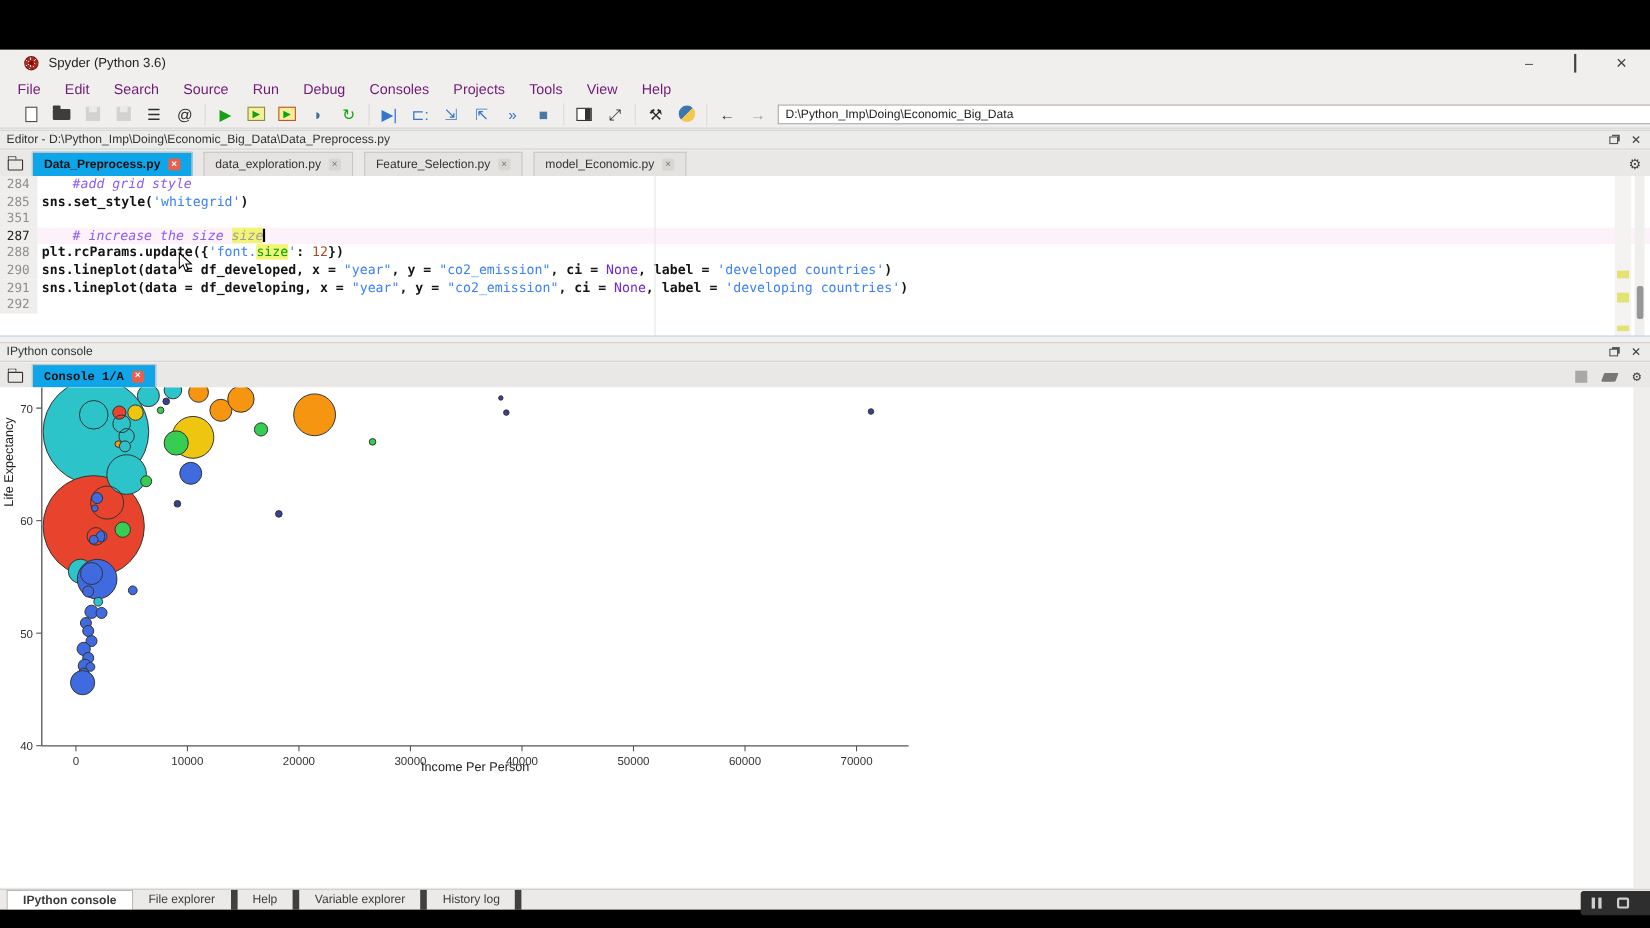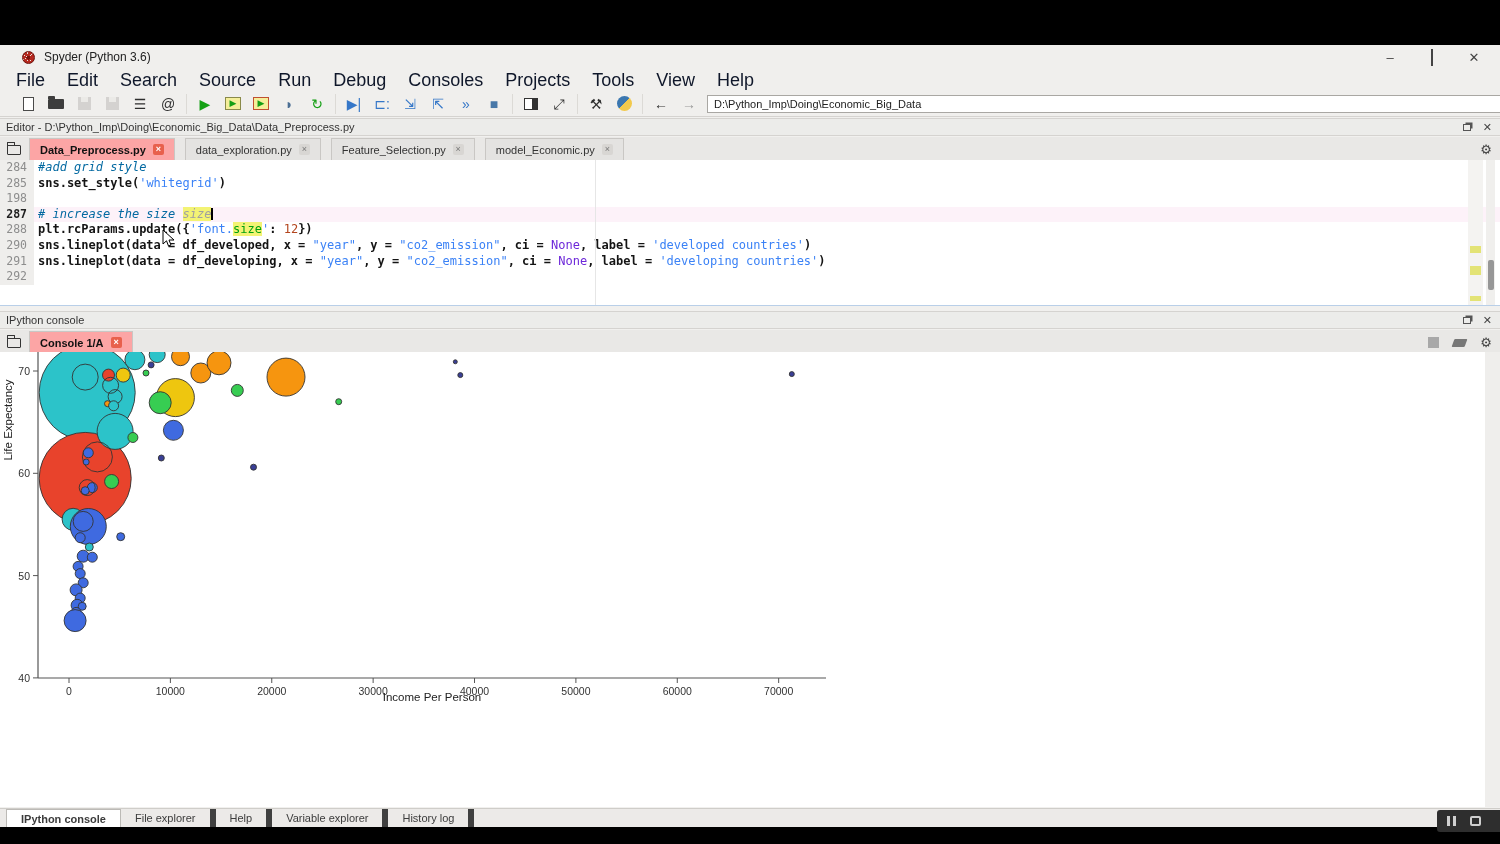--- a/index.html
+++ b/index.html
@@ -13,21 +13,21 @@
   .spyder-logo { width:13px; height:13px; border-radius:50%; margin-left:22px; background:
      radial-gradient(circle at 50% 50%, #7a120c 0 2px, transparent 2px),
      repeating-conic-gradient(#b5281e 0 12%, #e8e4e0 12% 14%); border:1px solid #6d100a; }
   #title-text { font-size:12px; color:#222; margin-left:9px; }
   .win-controls { margin-left:auto; display:flex; align-items:center; gap:26px; margin-right:18px; color:#444; }
   .win-btn { font-size:13px; width:16px; text-align:center; cursor:default; }
   .ic-restore { width:9px; height:9px; border:1.4px solid #444; position:relative; }
 
   
   #menubar { position:absolute; left:0; top:69px; width:1500px; height:22px; background:#f0efed; display:flex; align-items:center; padding-left:8px; }
-  .menu-item { font-size:18px; color:#0f172a; padding:2px 8px; margin-right:6px; }
+  .menu-item { font-size:13px; color:#701a75; padding:2px 8px; margin-right:6px; }
 
   
   #toolbar { position:absolute; left:0; top:91px; width:1500px; height:26px; background:#f0efed; border-bottom:1px solid #d5d3d0; display:flex; align-items:center; padding-left:10px; }
   .tgroup { display:flex; align-items:center; gap:8px; padding:0 8px; border-right:1px solid #dcdad6; height:20px; }
   .tgroup:last-child { border-right:none; }
   .tico { width:20px; height:18px; display:flex; align-items:center; justify-content:center; font-size:14px; line-height:1; }
   .ic-doc { width:11px; height:14px; background:#fff; border:1.5px solid #4a4a4a; }
   .ic-folder { width:16px; height:10px; background:#3d3d3d; border-radius:1px; position:relative; }
   .ic-folder:before { content:""; position:absolute; left:0; top:-3px; width:7px; height:3px; background:#3d3d3d; border-radius:1px 1px 0 0; }
   .ic-save { width:13px; height:13px; background:#b9b7b4; position:relative; }
@@ -45,34 +45,34 @@
   .pane-header { position:absolute; left:0; width:1500px; height:18px; background:#ececea; border-top:1px solid #d5d3d0; border-bottom:1px solid #d5d3d0; display:flex; align-items:center; font-size:11px; color:#333; padding-left:6px; }
   .ph-icons { margin-left:auto; display:flex; gap:12px; margin-right:8px; align-items:center; color:#555; }
   .ic-float { width:8px; height:7px; border:1px solid #555; box-shadow:2px -2px 0 -0.5px #555; }
   .ph-x { font-size:11px; color:#444; }
 
   
   .tab-bar { position:absolute; left:0; width:1500px; height:23px; background:#e9e8e6; display:flex; align-items:flex-end; }
   .ic-foldertab { width:14px; height:10px; border:1.3px solid #333; border-radius:1px; position:relative; margin:0 8px 5px 7px; }
   .ic-foldertab:before { content:""; position:absolute; left:-1px; top:-4px; width:6px; height:3px; border:1.3px solid #333; border-bottom:none; border-radius:1px 1px 0 0; }
   .etab { height:22px; display:flex; align-items:center; gap:7px; padding:0 10px; font-size:11px; color:#333; background:#e4e3e1; border:1px solid #c9c7c4; border-bottom:none; margin-right:10px; }
-  .etab.active { background:#fca5a5; font-weight:bold; color:#111; }
+  .etab.active { background:#0ea5e9; font-weight:bold; color:#111; }
   .tab-close { width:11px; height:11px; font-size:9px; line-height:10px; text-align:center; background:#d8d6d3; color:#777; border-radius:2px; }
   .tab-close.red { background:#e8604c; color:#fff; }
   .tabbar-gear { margin-left:auto; margin-right:8px; margin-bottom:3px; font-size:13px; color:#444; }
 
   
   #code-area { position:absolute; left:0; top:160px; width:1500px; height:146px; background:#fff; font-family:"DejaVu Sans Mono","Liberation Mono",monospace; font-size:12px; }
   .code-row { display:flex; height:15.6px; line-height:15.6px; white-space:pre; }
   .code-row.current { background:#fdf2f9; }
   .gutter-num { width:34px; min-width:34px; background:#efeeec; color:#8d8d8d; text-align:right; padding-right:7px; font-size:11.5px; }
-  .code-row.current .gutter-num { color:#222; font-weight:bold; }
+  .code-row.current .gutter-num { color:#222; font-weight:normal; }
   .code-text { padding-left:4px; color:#111; }
   .tk-t { color:#141414;font-weight:bold; }
-  .tk-c { color:#0369a1; font-style:italic; }
+  .tk-c { color:#8b5cf6; font-style:italic;margin-left:28px; }
   .tk-s { color:#3b82f6; }
   .tk-n { color:#b3451e; }
   .tk-k { color:#6d28d9; }
   .tk-ch { color:#a0a0a0; font-style:italic; background:#f3f374; }
   .tk-sh { color:#00a010; background:#f3f374; }
   .caret { display:inline-block; width:1.5px; height:12px; background:#000; vertical-align:-2px; }
   #edge-guide { position:absolute; left:595px; top:0; width:1px; height:146px; background:#e6e6e6; }
   #ed-marktrack { position:absolute; left:1468px; top:160px; width:15px; height:146px; background:#f4f3f1; }
   .ed-mark { position:absolute; left:2px; width:11px; background:#e3e375; }
   #ed-scroll { position:absolute; left:1486px; top:160px; width:9px; height:146px; background:#f0efed; }
@@ -216,21 +216,21 @@
         </span>
       </span>
     <span class="tabbar-gear">⚙</span>
   </div>
 
   <div id="code-area">
     <div id="edge-guide"></div>
     <div id="code-lines">
         <div class="code-row"><span class="gutter-num">284</span><span class="code-text"><span class="tk-c">#add grid style</span></span></div>
         <div class="code-row"><span class="gutter-num">285</span><span class="code-text"><span class="tk-t">sns.set_style(</span><span class="tk-s">'whitegrid'</span><span class="tk-t">)</span></span></div>
-        <div class="code-row"><span class="gutter-num">198</span><span class="code-text"></span></div>
+        <div class="code-row"><span class="gutter-num">351</span><span class="code-text"></span></div>
         <div class="code-row current"><span class="gutter-num">287</span><span class="code-text"><span class="tk-c"># increase the size </span><span class="tk-ch">size</span><span class="caret"></span></span></div>
         <div class="code-row"><span class="gutter-num">288</span><span class="code-text"><span class="tk-t">plt.rcParams.update({</span><span class="tk-s">'font.</span><span class="tk-sh">size</span><span class="tk-s">'</span><span class="tk-t">: </span><span class="tk-n">12</span><span class="tk-t">})</span></span></div>
         <div class="code-row"><span class="gutter-num">290</span><span class="code-text"><span class="tk-t">sns.lineplot(data = df_developed, x = </span><span class="tk-s">"year"</span><span class="tk-t">, y = </span><span class="tk-s">"co2_emission"</span><span class="tk-t">, ci = </span><span class="tk-k">None</span><span class="tk-t">, label = </span><span class="tk-s">'developed countries'</span><span class="tk-t">)</span></span></div>
         <div class="code-row"><span class="gutter-num">291</span><span class="code-text"><span class="tk-t">sns.lineplot(data = df_developing, x = </span><span class="tk-s">"year"</span><span class="tk-t">, y = </span><span class="tk-s">"co2_emission"</span><span class="tk-t">, ci = </span><span class="tk-k">None</span><span class="tk-t">, label = </span><span class="tk-s">'developing countries'</span><span class="tk-t">)</span></span></div>
         <div class="code-row"><span class="gutter-num">292</span><span class="code-text"></span></div>
       </div>
   </div>
   <div id="ed-marktrack">
     <span class="ed-mark" style="top:86px;height:7px;"></span>
     <span class="ed-mark" style="top:106px;height:9px;"></span>
@@ -242,21 +242,21 @@
   <div id="ed-bottomline"></div>
 
   <div class="pane-header" style="top:311px;">
     <span>IPython console</span>
     <span class="ph-icons">
       <span class="ic-float"></span>
       <span class="ph-x">✕</span>
     </span>
   </div>
 
-  <div class="tab-bar" style="top:330px;">
+  <div class="tab-bar" style="top:330px;font-family:Liberation Mono, monospace;">
     <span class="ic-foldertab"></span>
     <span class="etab active">
       <span>Console 1/A</span>
       <span class="tab-close red">×</span>
     </span>
     <span class="tabbar-gear" style="display:flex;gap:14px;align-items:center;">
       <span style="width:11px;height:11px;background:#a8a8a8;display:inline-block;"></span>
       <span style="width:13px;height:8px;background:#777;transform:skewX(-20deg);display:inline-block;border-radius:1px;"></span>
       <span>⚙</span>
     </span>

